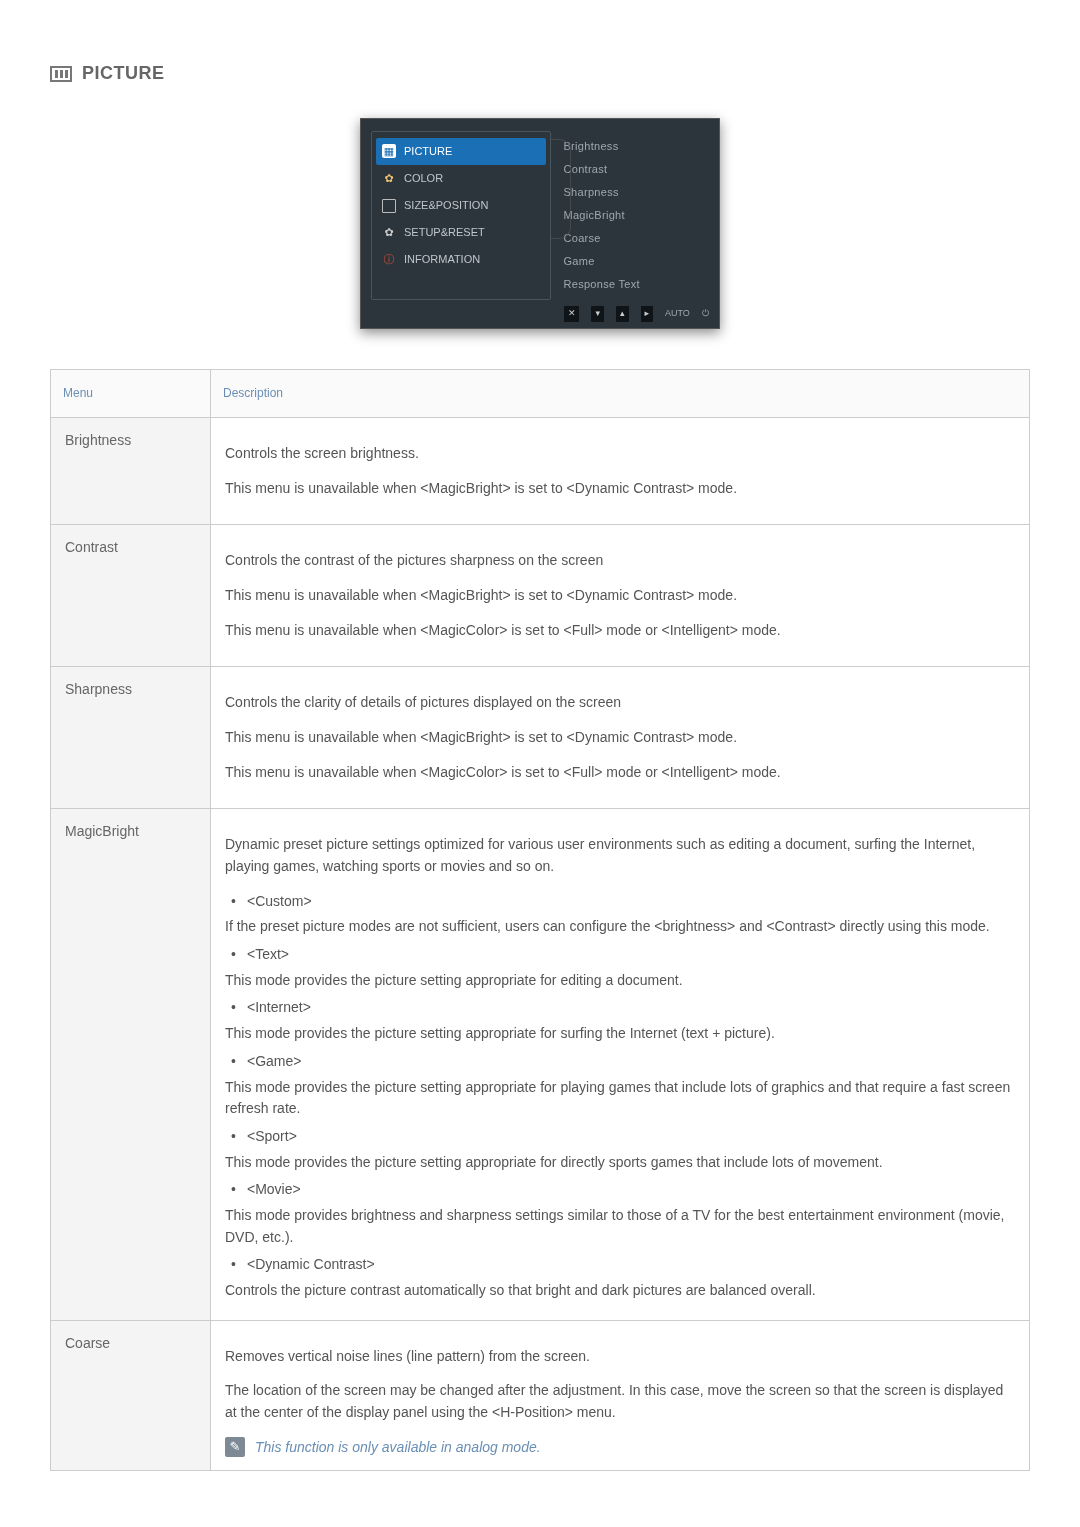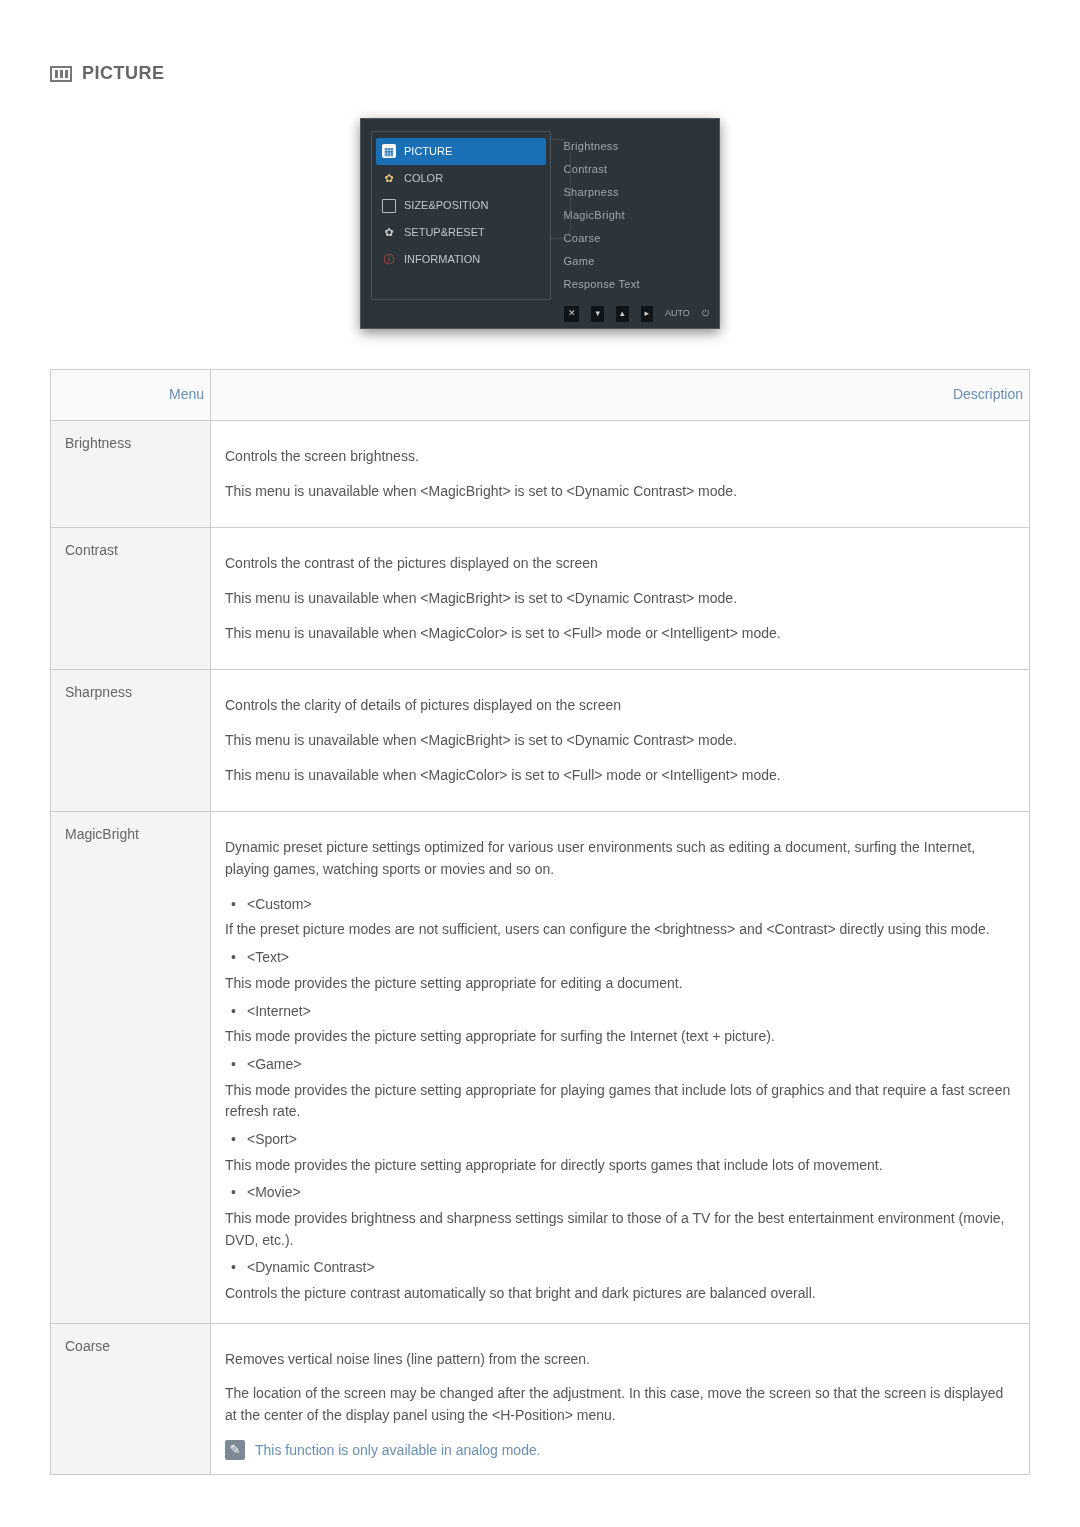--- a/index.html
+++ b/index.html
@@ -107,24 +107,24 @@
   table.doc {
     width: 100%;
     border-collapse: collapse;
     margin-bottom: 60px;
     border-top: 1px solid #ccc;
   }
   table.doc th {
     background: #fafafa;
     color: #6a8fb5;
     font-weight: normal;
-    font-size: 14px;
-    padding: 14px 6px;
+    font-size: 12px;
+    padding: 14px 12px;
     border: 1px solid #ccc;
-    text-align: right;
+    text-align: left;
   }
   table.doc td {
     border: 1px solid #ccc;
     padding: 12px 14px;
     vertical-align: top;
     color: #555;
   }
   table.doc td.menu-col {
     background: #f4f4f4;
     width: 160px;
@@ -134,21 +134,21 @@
   ul.opts { list-style: none; padding: 0; margin: 4px 0; }
   ul.opts li.bullet { padding-left: 22px; position: relative; margin: 4px 0;}
   ul.opts li.bullet::before { content:"•"; position:absolute; left:6px; color:#555; }
   ul.opts li.desc { margin: 2px 0 6px 0; }
   .note-row { display: flex; align-items: flex-start; gap: 10px; margin-top: 8px;}
   .note-icon {
     width: 20px; height: 20px; background:#7d8a95; border-radius:2px;
     display:inline-flex; align-items:center; justify-content:center;
     color:#fff; font-size:13px; flex-shrink:0;
   }
-  .note-text { color:#6a8fb5; }
+  .note-text { color:#6a8fb5;font-style:italic; }
 
   .page-footer {
     display: flex; justify-content: space-between;
     color: #777; font-size: 13px;
     border-top: 1px solid #e5e5e5;
     padding-top: 14px;
     margin-top: 180px;
   }
 </style>
 </head>
@@ -219,21 +219,21 @@
     <tr>
       <td class="menu-col">Brightness</td>
       <td>
         <p>Controls the screen brightness.</p>
         <p>This menu is unavailable when &lt;MagicBright&gt; is set to &lt;Dynamic Contrast&gt; mode.</p>
       </td>
     </tr>
     <tr>
       <td class="menu-col">Contrast</td>
       <td>
-        <p>Controls the contrast of the pictures displayed on the screen</p>
+        <p>Controls the contrast of the pictures sharpness on the screen</p>
         <p>This menu is unavailable when &lt;MagicBright&gt; is set to &lt;Dynamic Contrast&gt; mode.</p>
         <p>This menu is unavailable when &lt;MagicColor&gt; is set to &lt;Full&gt; mode or &lt;Intelligent&gt; mode.</p>
       </td>
     </tr>
     <tr>
       <td class="menu-col">Sharpness</td>
       <td>
         <p>Controls the clarity of details of pictures displayed on the screen</p>
         <p>This menu is unavailable when &lt;MagicBright&gt; is set to &lt;Dynamic Contrast&gt; mode.</p>
         <p>This menu is unavailable when &lt;MagicColor&gt; is set to &lt;Full&gt; mode or &lt;Intelligent&gt; mode.</p>

